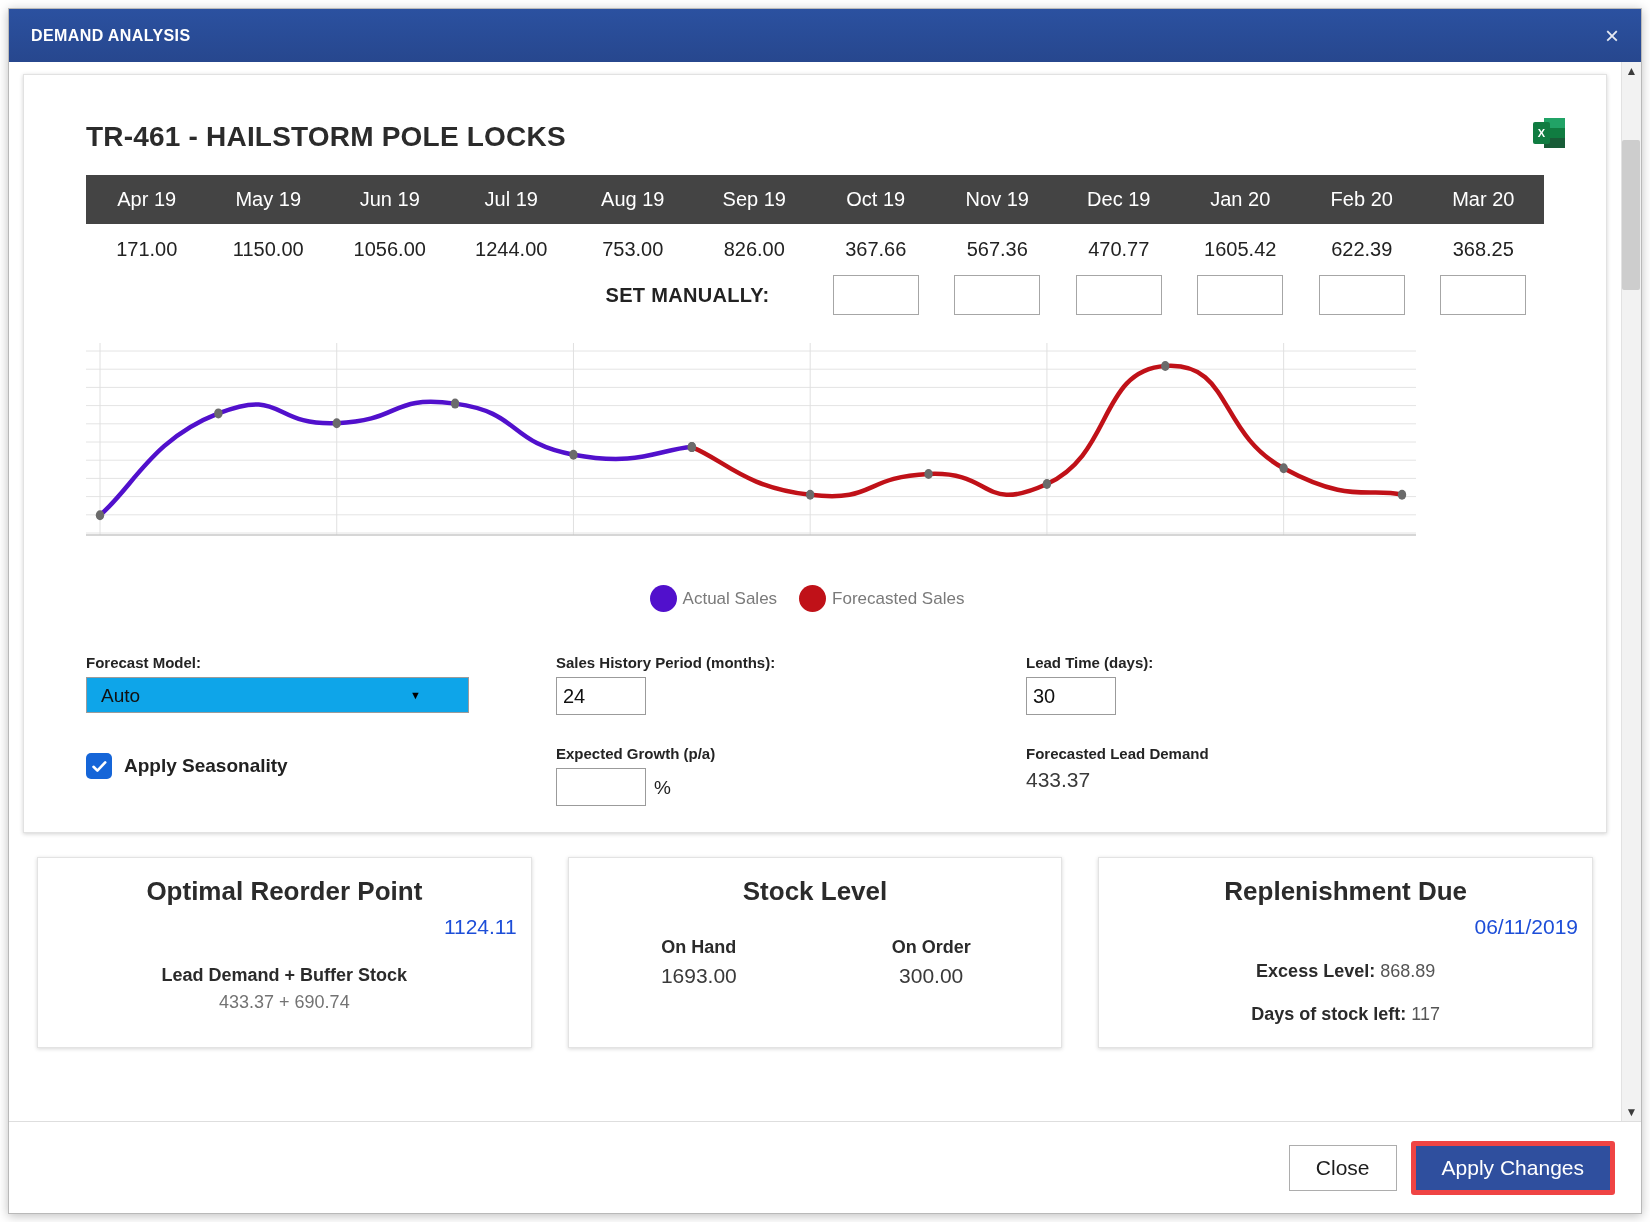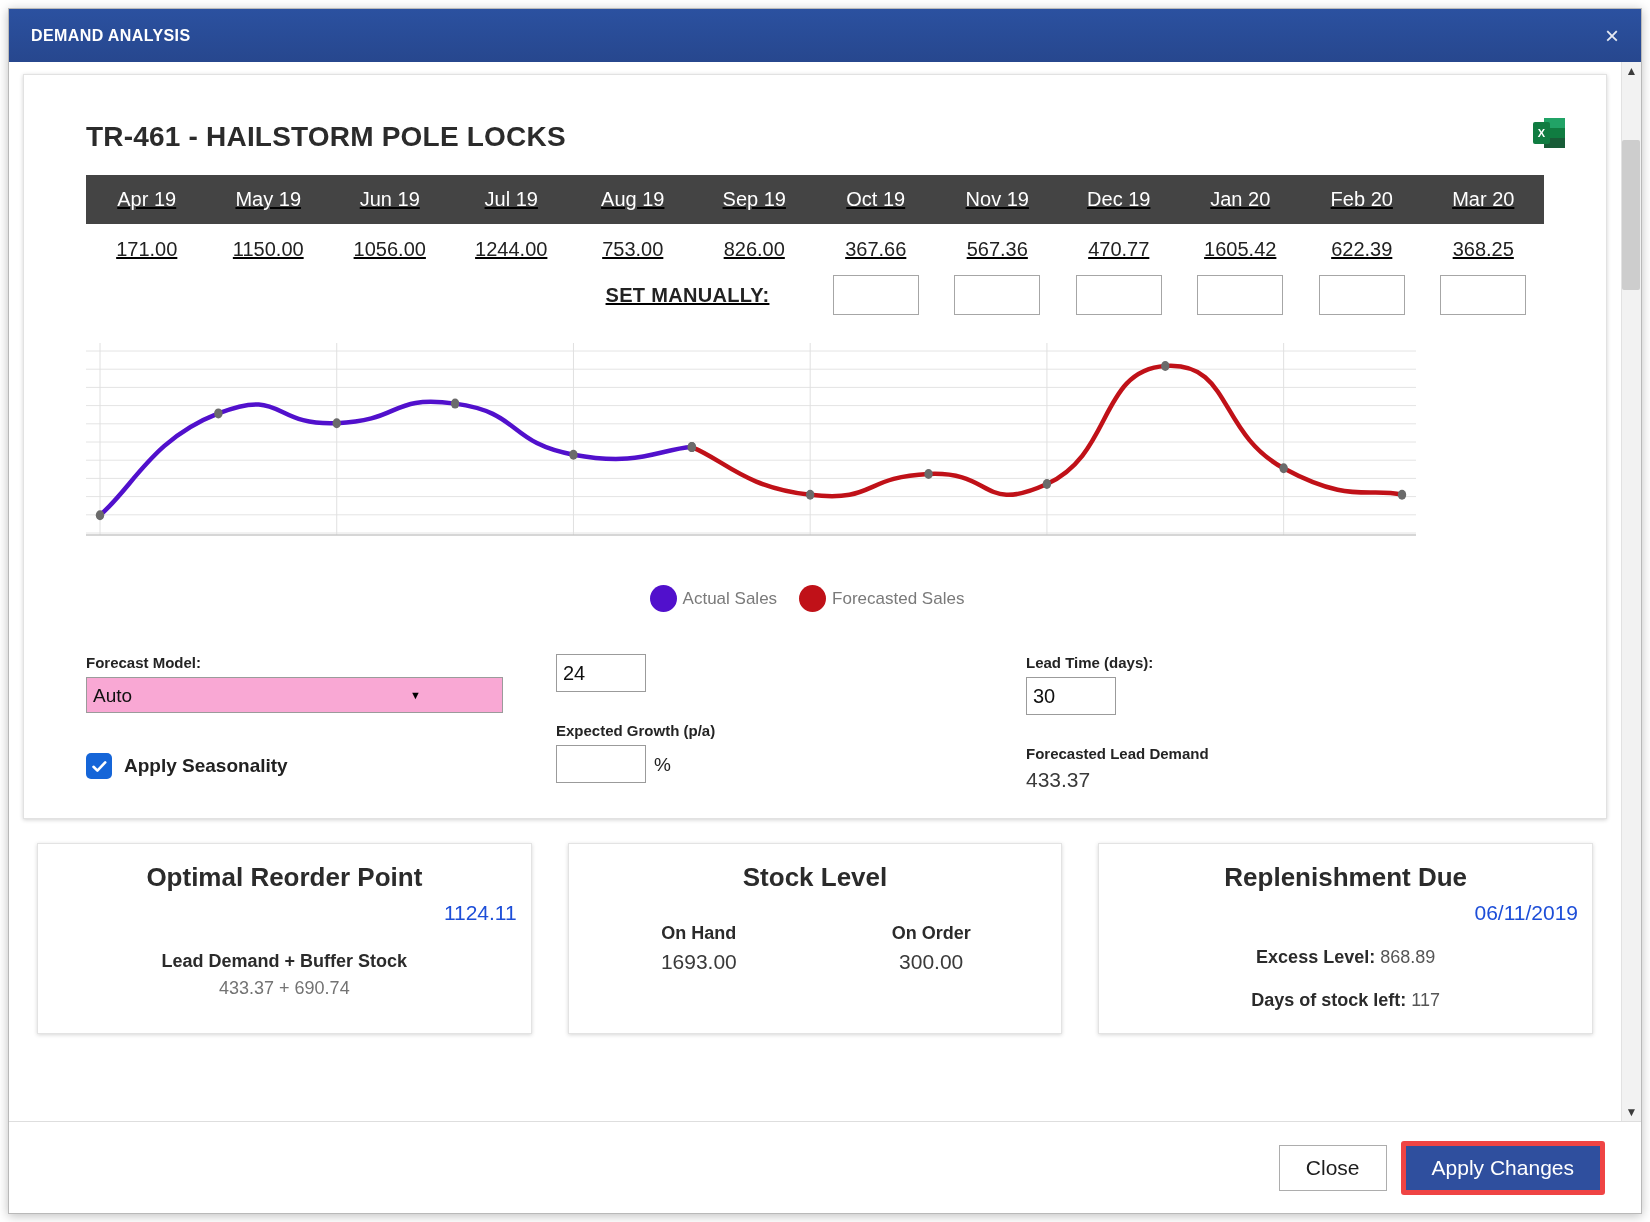--- a/index.html
+++ b/index.html
@@ -101,21 +101,20 @@
   #excel-icon {
     position: absolute;
     right: 40px; top: 40px;
     width: 34px; height: 36px;
   }
 
   
   #months {
     margin-left: 28px;
     margin-right: 28px;
-    text-decoration: underline;
   }
   table.m { width: 100%; border-collapse: collapse; table-layout: fixed; }
   table.m thead th {
     background: #444444;
     color: #ffffff;
     font-size: 20px;
     font-weight: normal;
     text-align: center;
     padding: 13px 2px;
   }
@@ -173,26 +172,26 @@
   .col2 { width: 470px; }
   .col3 { width: 420px; }
 
   .lbl {
     font-size: 15px;
     font-weight: bold;
     color: #242424;
     margin-bottom: 6px;
   }
   select.sel {
-    width: 417px; height: 36px;
+    width: 383px; height: 36px;
     font-size: 19px;
     font-family: "Liberation Sans", sans-serif;
     border: 1px solid #9b9b9b;
-    background: #f9a8d4;
-    padding: 2px 6px;
+    background: #0ea5e9;
+    padding: 2px 14px;
     color: #111;
     -webkit-appearance: none;
     appearance: none;
   }
   .selwrap { position: relative; width: 345px; }
   .selwrap .caret {
     position: absolute; right: 10px; top: 12px;
     font-size: 11px; color: #000; pointer-events: none;
   }
   input.num {
@@ -251,21 +250,21 @@
   .twocol .v { font-size: 21px; color: #3a3a3a; margin-top: 6px; }
 
   
   #footer {
     flex: 0 0 auto;
     border-top: 1px solid #dedede;
     height: 92px;
     display: flex;
     align-items: center;
     justify-content: flex-end;
-    padding-right: 36px;
+    padding-right: 26px;
     gap: 14px;
     background: #fff;
   }
   .btn {
     font-size: 21px;
     font-family: "Liberation Sans", sans-serif;
     padding: 10px 26px;
     cursor: pointer;
   }
   #btn-close {
@@ -417,20 +416,21 @@
               <div class="chkbox">
                 <svg width="17" height="17" viewBox="0 0 17 17">
                   <path d="M2.5 8.8 L6.4 12.6 L14.2 4.4" stroke="#ffffff" stroke-width="2.6" fill="none" stroke-linecap="round" stroke-linejoin="round"></path>
                 </svg>
               </div>
               <div class="chklbl">Apply Seasonality</div>
             </div>
           </div>
 
           <div class="col col2">
+            <div class="lbl">Sales History Period (months):</div>
             <input class="num" value="24" style="">
             <div class="sub-spacer"></div>
             <div class="lbl">Expected Growth (p/a)</div>
             <input class="num" value="" style=""><span class="pct">%</span>
           </div>
 
           <div class="col col3">
             <div class="lbl">Lead Time (days):</div>
             <input class="num" value="30" style="">
             <div class="sub-spacer"></div>

